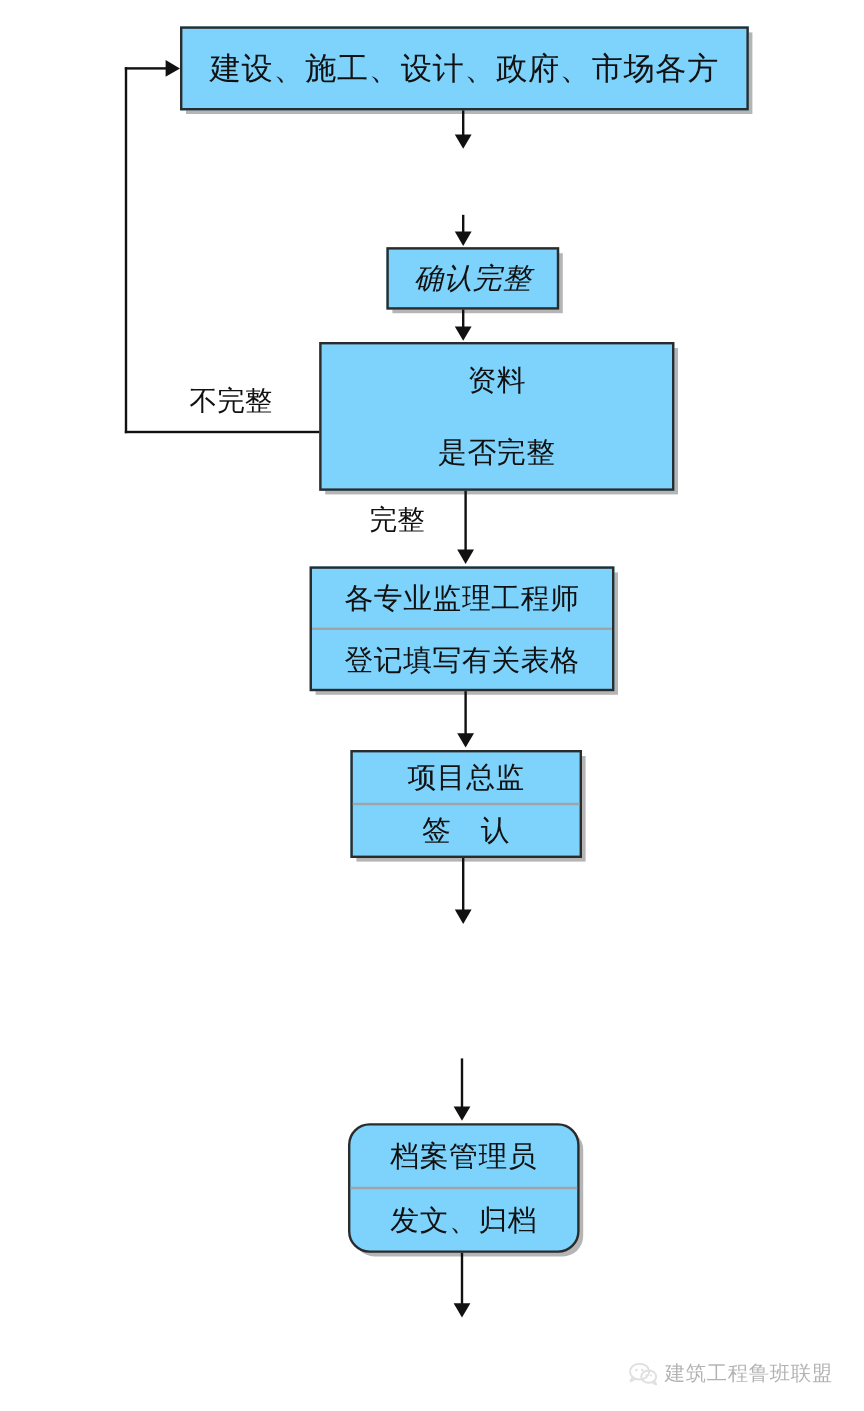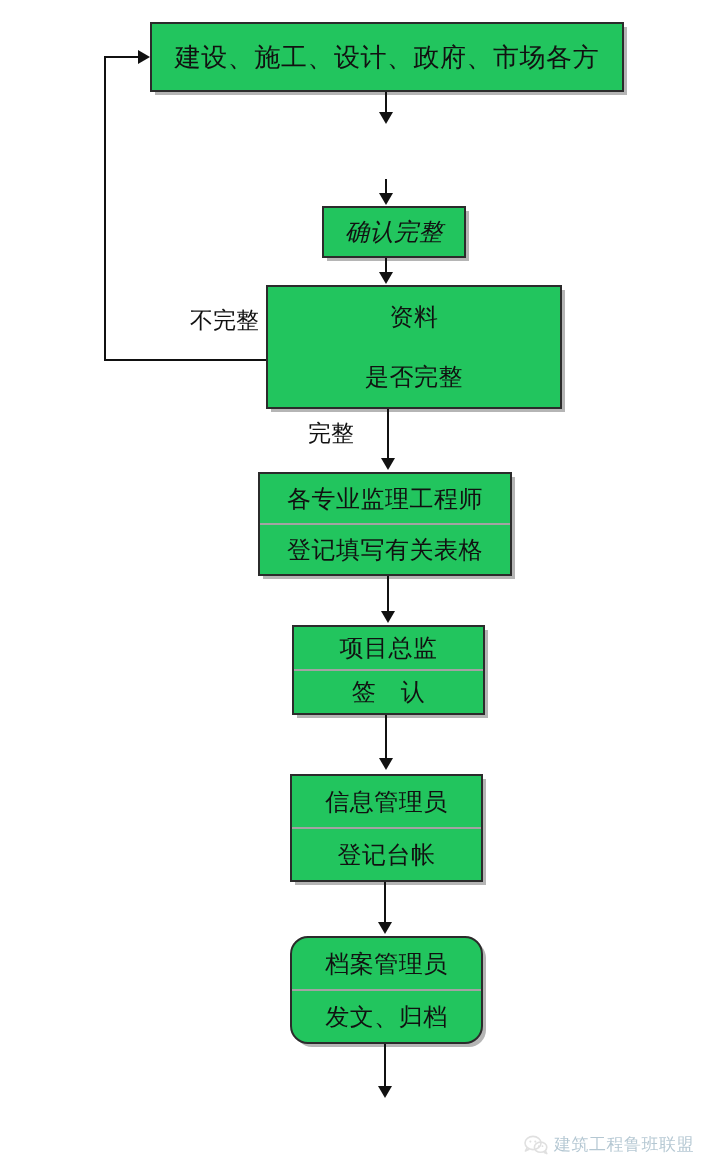--- a/index.html
+++ b/index.html
@@ -14,21 +14,21 @@
     height: 1176px;
     background: #ffffff;
     overflow: hidden;
     font-family: "Liberation Serif", "DejaVu Serif", serif;
   }
 
   
   .node {
     position: absolute;
     box-sizing: border-box;
-    background: #22c55e;
+    background: #7dd3fc;
     border: 2px solid #2b2b2b;
     box-shadow: 4px 4px 0 -1px rgba(120,120,120,0.55);
     display: flex;
     flex-direction: column;
   }
   .node .row {
     flex: 1 1 auto;
     display: flex;
     align-items: center;
     justify-content: center;
@@ -76,21 +76,21 @@
   
   #watermark {
     position: absolute;
     display: flex;
     align-items: center;
     gap: 6px;
     opacity: 0.30;
   }
   #watermark .wm-text {
     font-size: 17px;
-    color: #0c4a6e;
+    color: #000000;
     letter-spacing: 0.5px;
     font-family: "Liberation Sans", "DejaVu Sans", sans-serif;
   }
   #watermark .wm-icon { flex: 0 0 auto; line-height: 0; }
 </style>
 </head>
 <body>
 
 <div id="canvas">
 
@@ -115,21 +115,21 @@
   <div class="node" style="left:266px; top:285px; width:296px; height:124px; font-size:24px;">
     <div class="row" style="border-top:none;">资料</div>
     <div class="row" style="border-top:none;">是否完整</div>
   </div>
 
   <div class="hline" style="left:104px; top:359px; width:162px;"></div>
   <div class="vline" style="left:104px; top:56px; height:305px;"></div>
   <div class="hline" style="left:104px; top:56px; width:36px;"></div>
   <div class="arrow-right" style="left:138px; top:50px;"></div>
 
-  <div class="edge-label" style="left:158px; top:305px; font-size:23px;margin-left:32px;">不完整</div>
+  <div class="edge-label" style="left:158px; top:319px; font-size:23px;">不完整</div>
 
   <div class="vline" style="left:387px; top:409px; height:52px;"></div>
   <div class="arrow-down" style="left:381px; top:458px;"></div>
 
   <div class="edge-label" style="left:308px; top:418px; font-size:23px;">完整</div>
 
   <div class="node" style="left:258px; top:472px; width:254px; height:104px; font-size:24px;">
     <div class="row">各专业监理工程师</div>
     <div class="row">登记填写有关表格</div>
   </div>
@@ -138,24 +138,20 @@
   <div class="arrow-down" style="left:381px; top:611px;"></div>
 
   <div class="node" style="left:292px; top:625px; width:193px; height:90px; font-size:24px;">
     <div class="row">项目总监</div>
     <div class="row">签　认</div>
   </div>
 
   <div class="vline" style="left:385px; top:715px; height:46px;"></div>
   <div class="arrow-down" style="left:379px; top:758px;"></div>
 
-  <div class="node" style="left:290px; top:774px; width:193px; height:108px; font-size:24px;">
-    <div class="row">信息管理员</div>
-    <div class="row">登记台帐</div>
-  </div>
 
   <div class="vline" style="left:384px; top:882px; height:44px;"></div>
   <div class="arrow-down" style="left:378px; top:922px;"></div>
 
   <div class="node" style="left:290px; top:936px; width:193px; height:108px; font-size:24px;border-radius:18px;">
     <div class="row">档案管理员</div>
     <div class="row">发文、归档</div>
   </div>
 
   <div class="vline" style="left:384px; top:1044px; height:44px;"></div>

